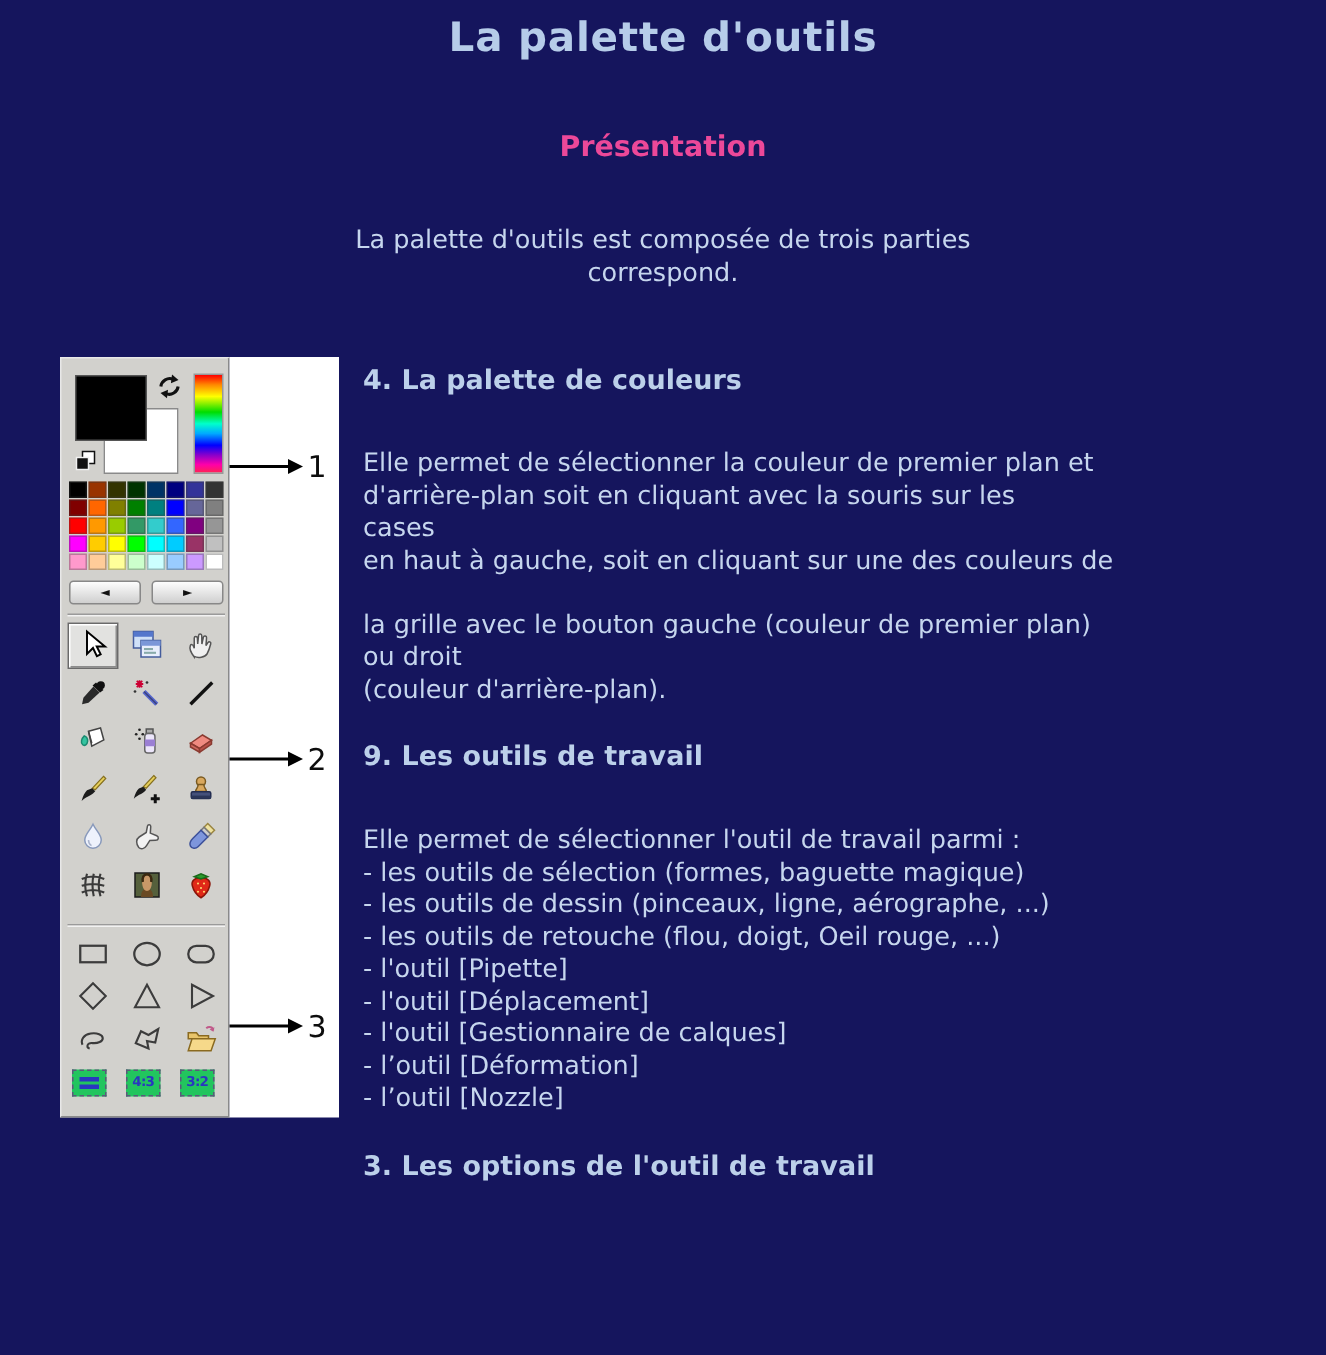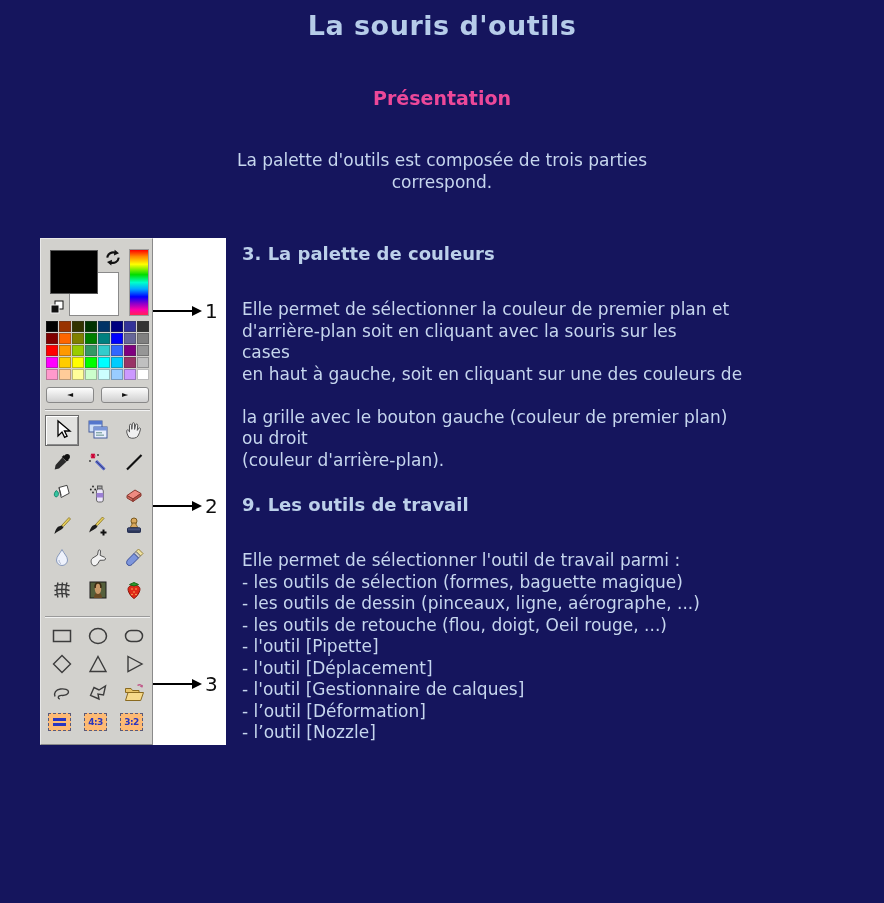--- a/index.html
+++ b/index.html
@@ -126,21 +126,21 @@
     position: absolute; top: 385px; left: 3px;
     display: grid; grid-template-columns: repeat(3, 36px); grid-auto-rows: 28px;
     justify-items: center; align-items: center;
   }
 
   
   .ratio-row { position: absolute; top: 474px; left: 7px; display: flex; gap: 13px; }
   .ratio-btn {
     width: 23px; height: 18px;
     border: 1px dashed #5a5a7a;
-    background: #fdba74;
+    background: #22c55e;
     display: flex; align-items: center; justify-content: center;
     font-size: 9px; font-weight: bold; color: #2a36c0; letter-spacing: -0.5px;
   }
   .ratio-bars { display: flex; flex-direction: column; gap: 2px; }
   .ratio-bars i { display: block; width: 13px; height: 3px; background: #2a36c0; }
 
   
   .pointer { position: absolute; left: 0; display: flex; align-items: center; height: 22px; }
   .pointer .line { width: 39px; height: 0; border-top: 2px solid #000; }
   .pointer .head {
@@ -165,21 +165,21 @@
     margin: 35px 0 0;
     font-size: 17px; line-height: 21.5px;
     white-space: pre-line;
   }
 </style>
 </head>
 <body>
 
 <div class="page">
 
-  <h1 class="page-title">La souris d'outils</h1>
+  <h1 class="page-title">La palette d'outils</h1>
   <h2 class="page-subtitle">Présentation</h2>
   <p class="intro">La palette d'outils est composée de trois parties
 correspond.</p>
 
   <div class="content">
 
     <div class="figure">
       <div class="palette">
 
         <div class="swatch-area">
@@ -469,21 +469,21 @@
         <div class="pointer pointer-3">
           <span class="line"></span>
             <span class="head"></span>
           <span class="num">3</span>
         </div>
       </div>
     </div>
 
     <div class="text-col">
       <div class="section">
-        <h3>3. La palette de couleurs</h3>
+        <h3>4. La palette de couleurs</h3>
         <p>Elle permet de sélectionner la couleur de premier plan et
 d'arrière-plan soit en cliquant avec la souris sur les
 cases
 en haut à gauche, soit en cliquant sur une des couleurs de
 
 la grille avec le bouton gauche (couleur de premier plan)
 ou droit
 (couleur d'arrière-plan).</p>
       </div>
       <div class="section">
@@ -492,16 +492,17 @@
 - les outils de sélection (formes, baguette magique)
 - les outils de dessin (pinceaux, ligne, aérographe, ...)
 - les outils de retouche (flou, doigt, Oeil rouge, ...)
 - l'outil [Pipette]
 - l'outil [Déplacement]
 - l'outil [Gestionnaire de calques]
 - l’outil [Déformation]
 - l’outil [Nozzle]</p>
       </div>
       <div class="section">
+        <h3>3. Les options de l'outil de travail</h3>
       </div>
     </div>
   </div>
 </div>
 
 </body></html>

